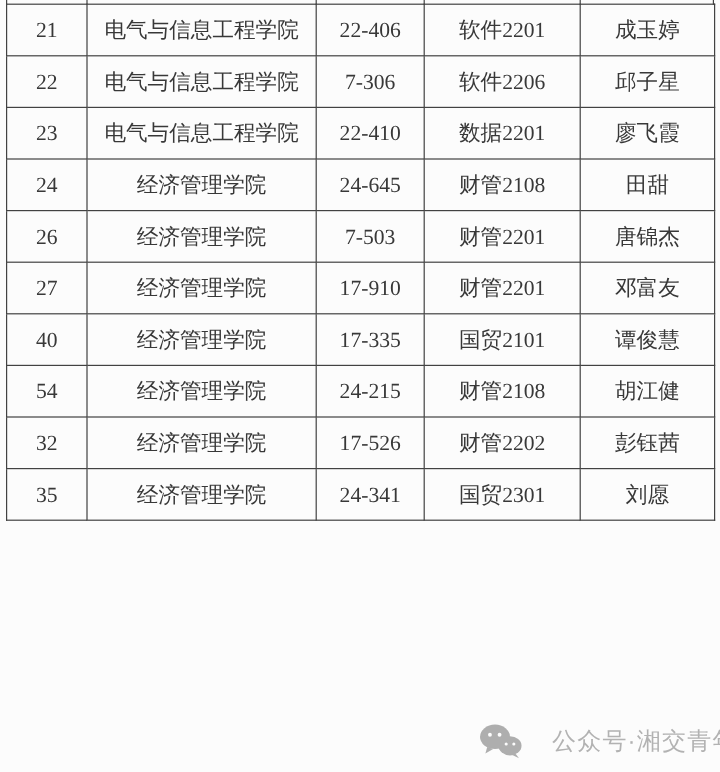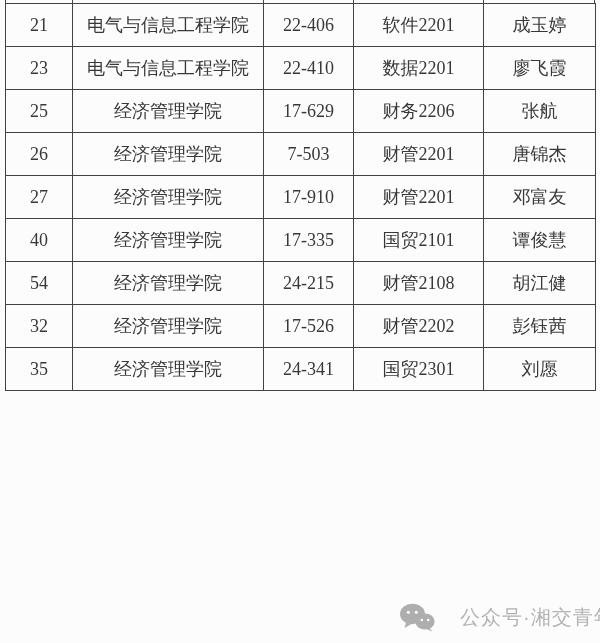--- a/index.html
+++ b/index.html
@@ -83,32 +83,39 @@
     </colgroup>
     <tbody>
         <tr>
           <td>21</td>
           <td>电气与信息工程学院</td>
           <td>22-406</td>
           <td>软件2201</td>
           <td>成玉婷</td>
         </tr>
         <tr>
+          <td>22</td>
+          <td>电气与信息工程学院</td>
+          <td>7-306</td>
+          <td>软件2206</td>
+          <td>邱子星</td>
+        </tr>
+        <tr>
           <td>23</td>
           <td>电气与信息工程学院</td>
           <td>22-410</td>
           <td>数据2201</td>
           <td>廖飞霞</td>
         </tr>
         <tr>
-          <td>25</td>
+          <td>24</td>
           <td>经济管理学院</td>
-          <td>17-629</td>
-          <td>财务2206</td>
-          <td>张航</td>
+          <td>24-645</td>
+          <td>财管2108</td>
+          <td>田甜</td>
         </tr>
         <tr>
           <td>26</td>
           <td>经济管理学院</td>
           <td>7-503</td>
           <td>财管2201</td>
           <td>唐锦杰</td>
         </tr>
         <tr>
           <td>27</td>

